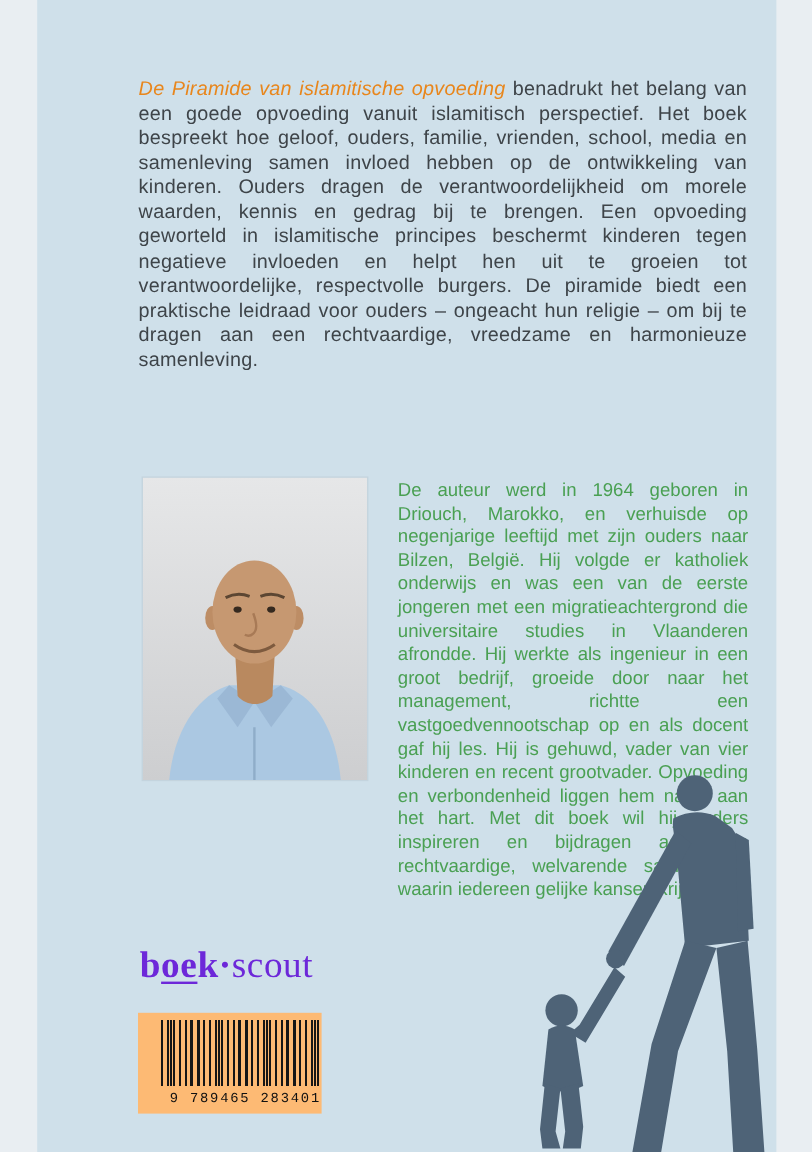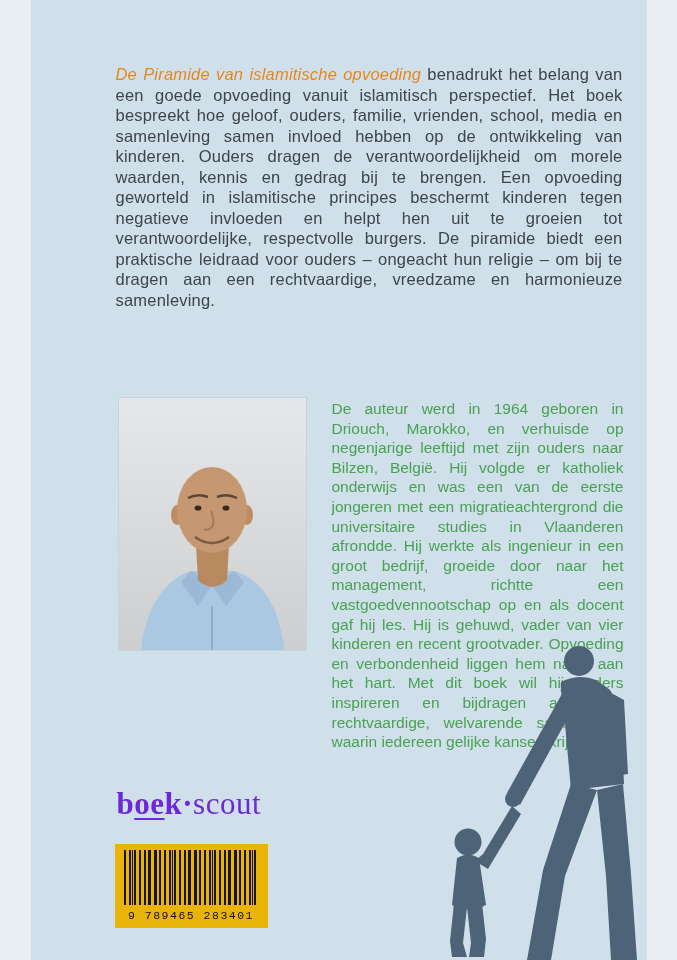--- a/index.html
+++ b/index.html
@@ -72,26 +72,26 @@
     text-underline-offset: 4px;
   }
   .logo .scout { font-weight: 400; }
   
   .barcode {
     position: absolute;
     left: 84px;
     top: 844px;
     width: 153px;
     height: 84px;
-    background: #eab308;
+    background: #fdba74;
     box-sizing: border-box;
     padding-top: 6px;
     display: flex;
     flex-direction: column;
-    align-items: center;
+    align-items: flex-end;
   }
   .bars {
     width: 134px;
     height: 55px;
     background-image:
       repeating-linear-gradient(90deg, #161616 0 2px, transparent 2px 5px),
       repeating-linear-gradient(90deg, #161616 0 1px, transparent 1px 8px);
   }
   .digits {
     margin-top: 4px;

